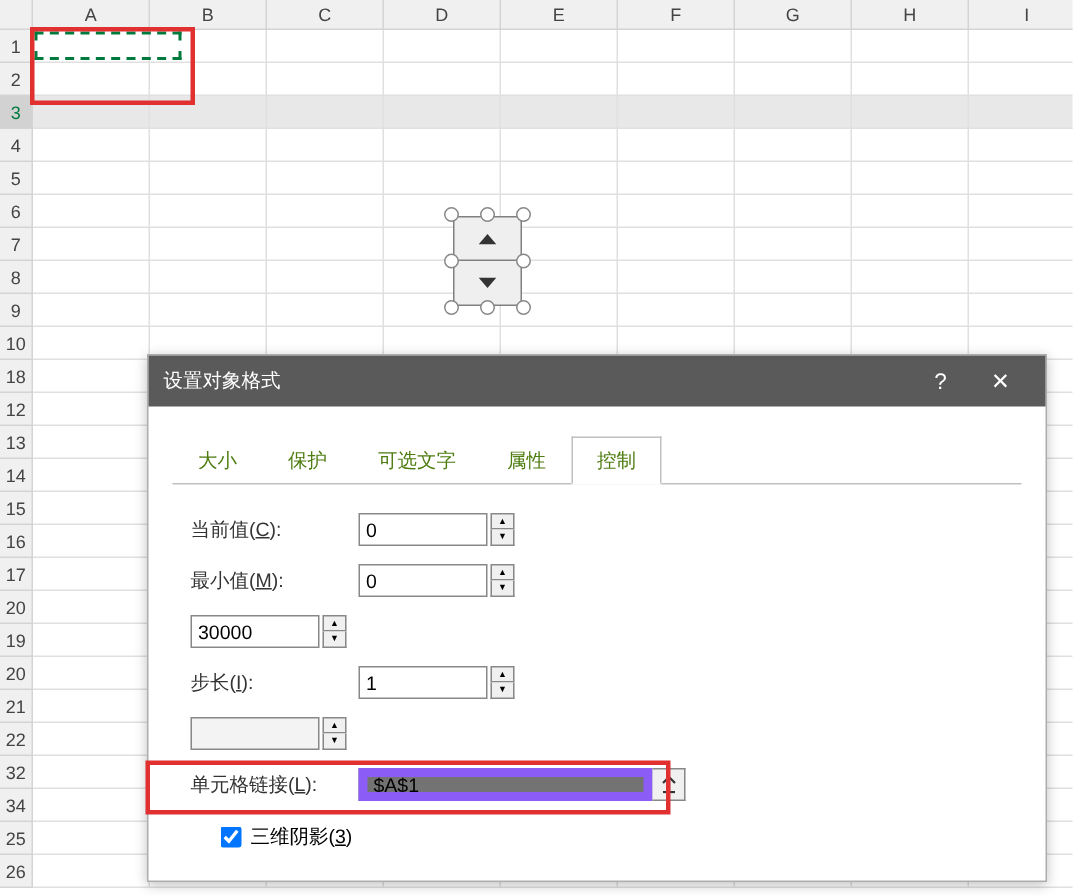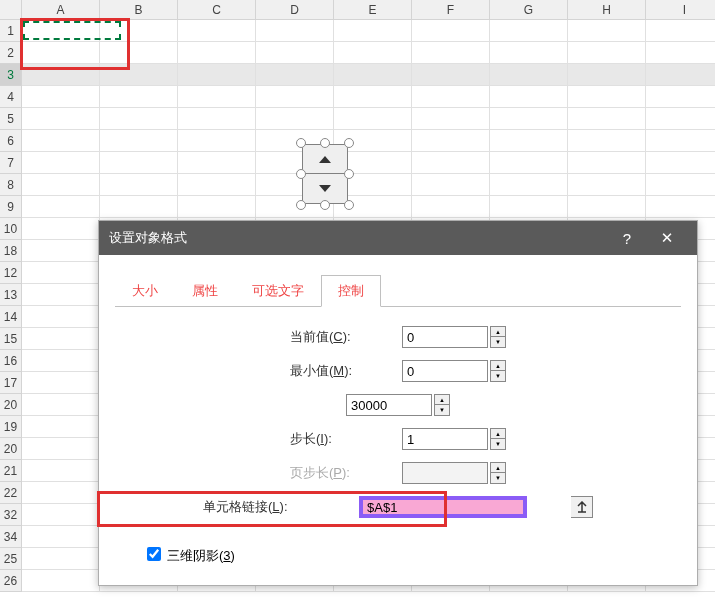--- a/index.html
+++ b/index.html
@@ -120,21 +120,21 @@
     .handle.tm { top: -6px; left: 18px; }
     .handle.tr { top: -6px; right: -6px; }
     .handle.ml { top: 25px; left: -6px; }
     .handle.mr { top: 25px; right: -6px; }
     .handle.bl { bottom: -6px; left: -6px; }
     .handle.bm { bottom: -6px; left: 18px; }
     .handle.br { bottom: -6px; right: -6px; }
     
     .dialog {
       position: absolute;
-      top: 220px; left: 98px;
+      top: 236px; left: 98px;
       width: 600px;
       background: #fff;
       border: 1px solid #adadad;
       box-shadow: 0 2px 8px rgba(0,0,0,0.25);
     }
     .titlebar {
       height: 34px;
       background: #5a5a5a;
       color: #fff;
       display: flex;
@@ -153,39 +153,38 @@
       color: #fff;
     }
     .tabs {
       display: flex;
       margin: 20px 16px 0 16px;
       border-bottom: 1px solid #c0c0c0;
     }
     .tab {
       padding: 6px 16px;
       font-size: 13px;
-      color: #ef4444;
+      color: #4d7c0f;
       border: 1px solid transparent;
       margin-bottom: -1px;
       font-family: Liberation Serif, serif;
     }
     .tab.active {
       border: 1px solid #c0c0c0;
       border-bottom: 1px solid #fff;
       background: #fff;
     }
     .form {
       padding: 18px 28px 20px 28px;
     }
     .form-row {
       display: flex;
       align-items: center;
       margin-bottom: 10px;
       height: 24px;
-      justify-content: center;
     }
     .form-label {
       width: 112px;
       font-size: 13px;
       color: #333;
     }
     .form-label.disabled { color: #aaa; }
     .num-input {
       width: 86px;
       height: 22px;
@@ -204,44 +203,45 @@
       width: 16px; height: 11px;
       border: 1px solid #888;
       background: #f0f0f0;
       display: flex;
       align-items: center;
       justify-content: center;
       font-size: 6px;
     }
     .spin-small + .spin-small { border-top: none; }
     .link-input {
-      width: 168px;
+      width: 196px;
       height: 22px;
-      border: 4px solid #8b5cf6;
+      border: 6px solid #8b5cf6;
       padding: 0 4px;
       font-size: 13px;
-      background: #f9a8d4;
+      background: #737373;
     }
     .ref-btn {
       width: 22px; height: 22px;
       border: 1px solid #888;
       border-left: none;
       background: #f0f0f0;
       display: flex;
       align-items: center;
       justify-content: center;
     }
     .red-box-link {
       position: absolute;
       border: 3px solid #e03030;
       pointer-events: none;
     }
     .checkbox-row {
       display: flex;
-      margin-top: 28px;
+      align-items: center;
+      margin-top: 14px;
       font-size: 13px;
       padding-left: 20px;
     }
     .checkbox-row input { margin-right: 6px; width:14px; height:14px;}
     u { text-decoration: underline; }
   </style>
 </head>
 <body>
 
 <div class="sheet">
@@ -601,22 +601,23 @@
 <div class="dialog">
   <div class="titlebar">
     <span>设置对象格式</span>
     <div class="titlebar-spacer"></div>
     <div class="titlebar-btn">?</div>
     <div class="titlebar-btn">✕</div>
   </div>
 
   <div class="tabs">
     <div class="tab">大小</div>
+    <div class="tab">保护</div>
+    <div class="tab">可选文字</div>
     <div class="tab">属性</div>
-    <div class="tab">可选文字</div>
     <div class="tab active">控制</div>
   </div>
 
   <div class="form" style="position:relative;">
     <div class="form-row">
       <span class="form-label">当前值(<u>C</u>):</span>
       <input class="num-input" value="0" style="">
       <div class="spin-pair">
         <div class="spin-small">▲</div>
         <div class="spin-small">▼</div>
@@ -643,29 +644,28 @@
     <div class="form-row">
       <span class="form-label">步长(<u>I</u>):</span>
       <input class="num-input" value="1" style="">
       <div class="spin-pair">
         <div class="spin-small">▲</div>
         <div class="spin-small">▼</div>
       </div>
     </div>
 
     <div class="form-row">
-      <span class="form-label disabled">页步长(<u>P</u>):</span>
       <input class="num-input" disabled="" value="" style="">
       <div class="spin-pair">
         <div class="spin-small">▲</div>
         <div class="spin-small">▼</div>
       </div>
     </div>
 
-    <div class="form-row" style="position:relative;gap:44px;">
+    <div class="form-row" style="position:relative;">
       <span class="form-label">单元格链接(<u>L</u>):</span>
       <input class="link-input" value="$A$1" style="">
       <div class="ref-btn">
         <svg width="10" height="12" viewBox="0 0 10 12">
             <path d="M5 1 L5 11 M1 5 L5 1 L9 5" stroke="#333" stroke-width="1.5" fill="none"></path>
             <line x1="1" y1="11" x2="9" y2="11" stroke="#333" stroke-width="1.5"></line>
           </svg>
       </div>
     </div>
 

